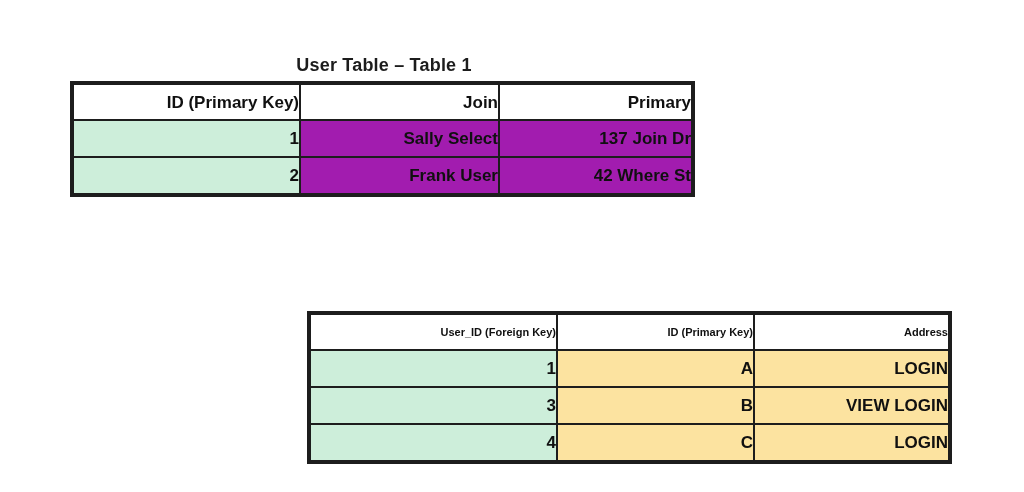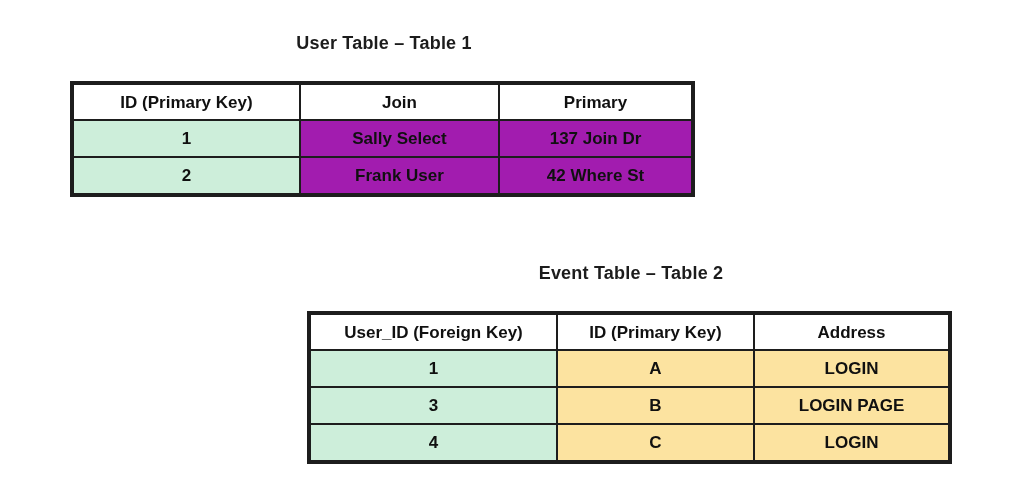--- a/index.html
+++ b/index.html
@@ -24,37 +24,38 @@
   
   .table-title {
     position: absolute;
     font-size: 18px;
     font-weight: bold;
     color: #1c1c1c;
     letter-spacing: 0.2px;
     white-space: nowrap;
     text-align: center;
     transform: translateX(-50%);
+    margin-top: 22px;
   }
   #title-user-table { left: 384px; top: 33px; }
   #title-event-table { left: 631px; top: 263px; }
 
   
   .db-table {
     position: absolute;
     border-collapse: collapse;
     border: 4px solid #1d1d1d;
     background: #ffffff;
     table-layout: fixed;
   }
   .db-table td, .db-table th {
     border: 2px solid #1d1d1d;
     font-size: 17px;
     font-weight: bold;
-    text-align: center;
+    text-align: right;
     vertical-align: middle;
     padding: 0;
     color: #101010;
     line-height: 1;
     white-space: nowrap;
   }
   .db-table th {
     background: #ffffff;
     font-weight: bold;
   }
@@ -70,21 +71,21 @@
   #user-table col.c-id      { width: 228px; }
   #user-table col.c-name    { width: 199px; }
   #user-table col.c-address { width: 194px; }
 
   
   #event-table {
     left: 307px;
     top: 311px;
     width: 645px;
   }
-  #event-table th { height: 34px; font-size: 17px; }
+  #event-table th { height: 34px; font-size: 11px; }
   #event-table td { height: 35px; }
   #event-table col.c-userid { width: 248px; }
   #event-table col.c-id     { width: 197px; }
   #event-table col.c-action { width: 196px; }
 
   
   .fill-green  { background: #cdeeda; }
   .fill-blue   { background: #a21caf; }
   .fill-yellow { background: #fce3a0; }
   .fill-white  { background: #ffffff; }
@@ -116,21 +117,20 @@
         <td class="fill-blue">137 Join Dr</td>
       </tr>
       <tr>
         <td class="fill-green">2</td>
         <td class="fill-blue">Frank User</td>
         <td class="fill-blue">42 Where St</td>
       </tr>
     </tbody>
   </table>
 
-  <div class="table-title" id="title-event-table">Event Table – Table 2</div>
 
   <table class="db-table" id="event-table">
     <colgroup>
       <col class="c-userid">
       <col class="c-id">
       <col class="c-action">
     </colgroup>
     <thead>
       <tr>
         <th class="fill-white">User_ID (Foreign Key)</th>
@@ -140,21 +140,21 @@
     </thead>
     <tbody>
       <tr>
         <td class="fill-green">1</td>
         <td class="fill-yellow">A</td>
         <td class="fill-yellow">LOGIN</td>
       </tr>
       <tr>
         <td class="fill-green">3</td>
         <td class="fill-yellow">B</td>
-        <td class="fill-yellow">LOGIN PAGE</td>
+        <td class="fill-yellow">VIEW LOGIN</td>
       </tr>
       <tr>
         <td class="fill-green">4</td>
         <td class="fill-yellow">C</td>
         <td class="fill-yellow">LOGIN</td>
       </tr>
     </tbody>
   </table>
 
 </div>

